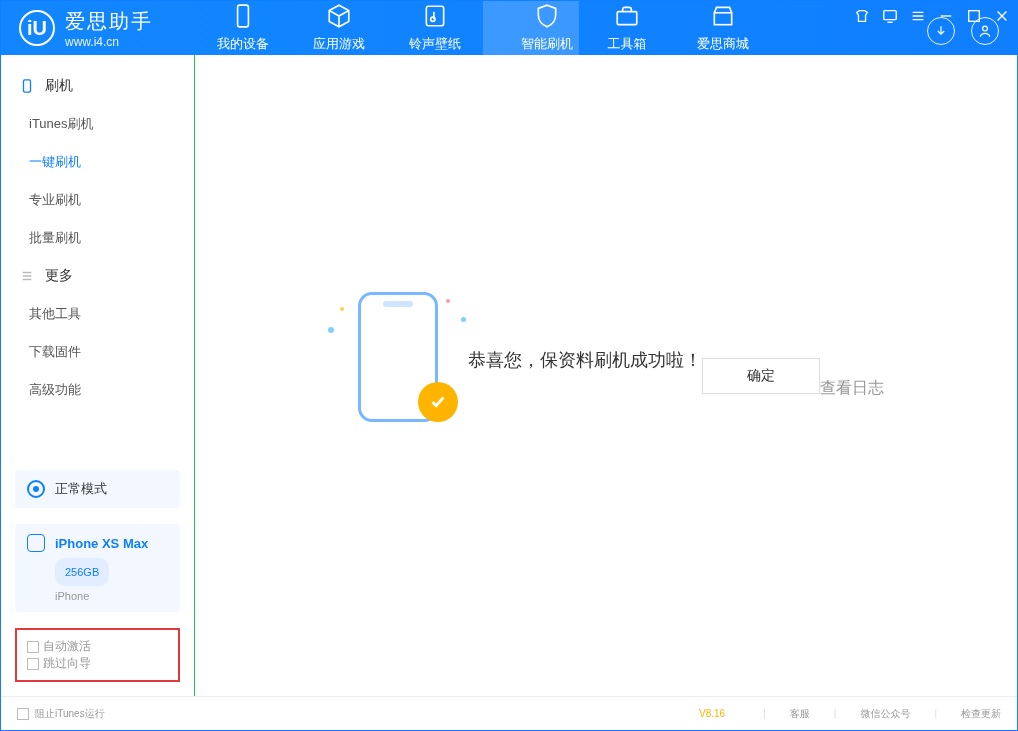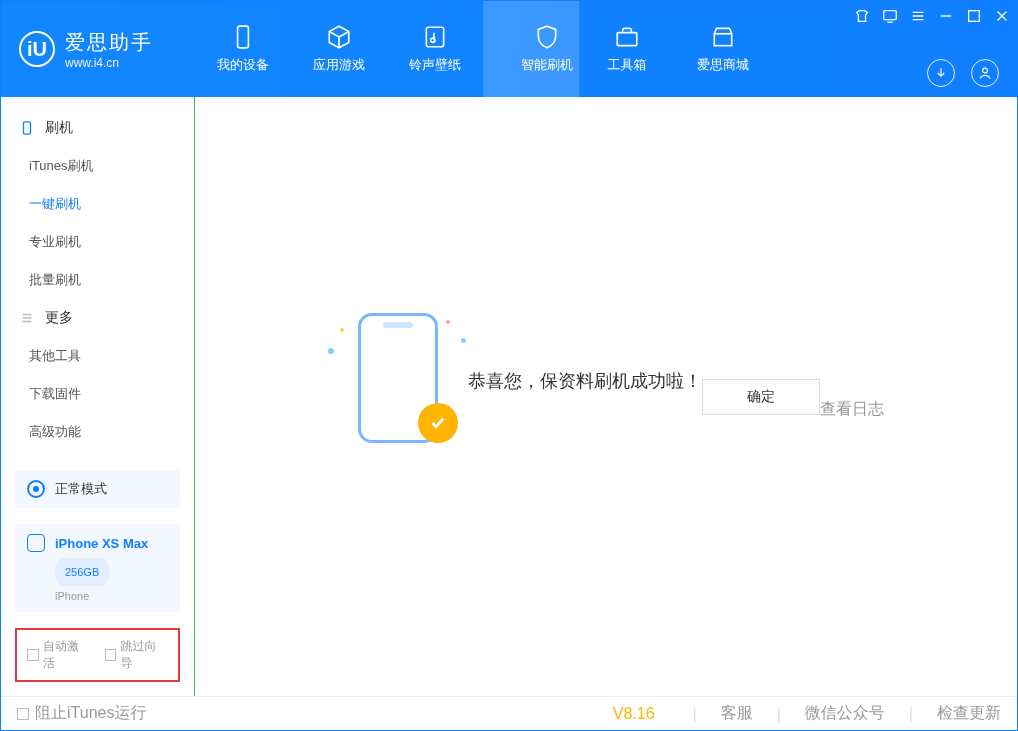--- a/index.html
+++ b/index.html
@@ -14,21 +14,21 @@
 .window {
   width: 1018px;
   height: 731px;
   background: #fff;
   border: 1px solid #0f7fff;
   display: flex;
   flex-direction: column;
   position: relative;
 }
 .titlebar {
-  height: 96px;
+  height: 54px;
   background: linear-gradient(to right, #1286ff, #0f7fff);
   display: flex;
   align-items: center;
   color: #fff;
   position: relative;
 }
 .logo-block {
   display: flex;
   align-items: center;
   padding: 0 18px;
@@ -115,21 +115,21 @@
 }
 .device-card .cap {
   margin: 6px 0 0 28px; font-size:11px; background:#e2eeff; color:#0f7fff;
   padding:8px 10px; border-radius:10px;
 }
 .device-card .sub { margin:4px 0 0 28px; font-size:11px; color:#999;}
 
 .opts-row {
   margin: 8px 14px 14px; padding:8px 10px;
   border:2px solid #e03b3b;
-  display:flex; gap:14px; font-size:12px; color:#999;
+  display:flex; font-size:12px; color:#999;flex-direction:column;
 }
 .opts-row label{ display:flex; align-items:center; gap:4px; cursor:pointer;}
 .opts-row .cb { width:12px; height:12px; border:1px solid #bbb; }
 
 .main {
   flex:1; display:flex; flex-direction:row; align-items:center; justify-content:center;
   position:relative;
 }
 .illus { width:140px; height:150px; position:relative; margin-bottom:28px;}
 .phone {
@@ -155,21 +155,21 @@
 .success-msg { font-size:18px; color:#333; margin-bottom:32px;}
 .btn-ok {
   padding: 8px 44px; border:1px solid #ddd; background:#fff;
   font-size:14px; color:#333; cursor:pointer;
 }
 .viewlog { margin-top:26px; font-size:16px; color:#999; cursor:pointer; }
 
 .statusbar {
   height:34px; border-top:1px solid #eee;
   display:flex; align-items:center; padding:0 16px;
-  font-size:16px; color:#999;
+  font-size:10px; color:#999;
 }
 .statusbar .left{ display:flex; align-items:center; gap:6px;}
 .statusbar .left .cb{ width:12px;height:12px;border:1px solid #bbb;}
 .statusbar .right{ margin-left:auto; display:flex; align-items:center; gap:24px;}
 .statusbar .sep{ color:#ddd;}
 .statusbar .lnk{ cursor:pointer;}
 .statusbar .ver{ color:#ffb400; margin-right:14px;}
 </style>
 </head>
 <body>

